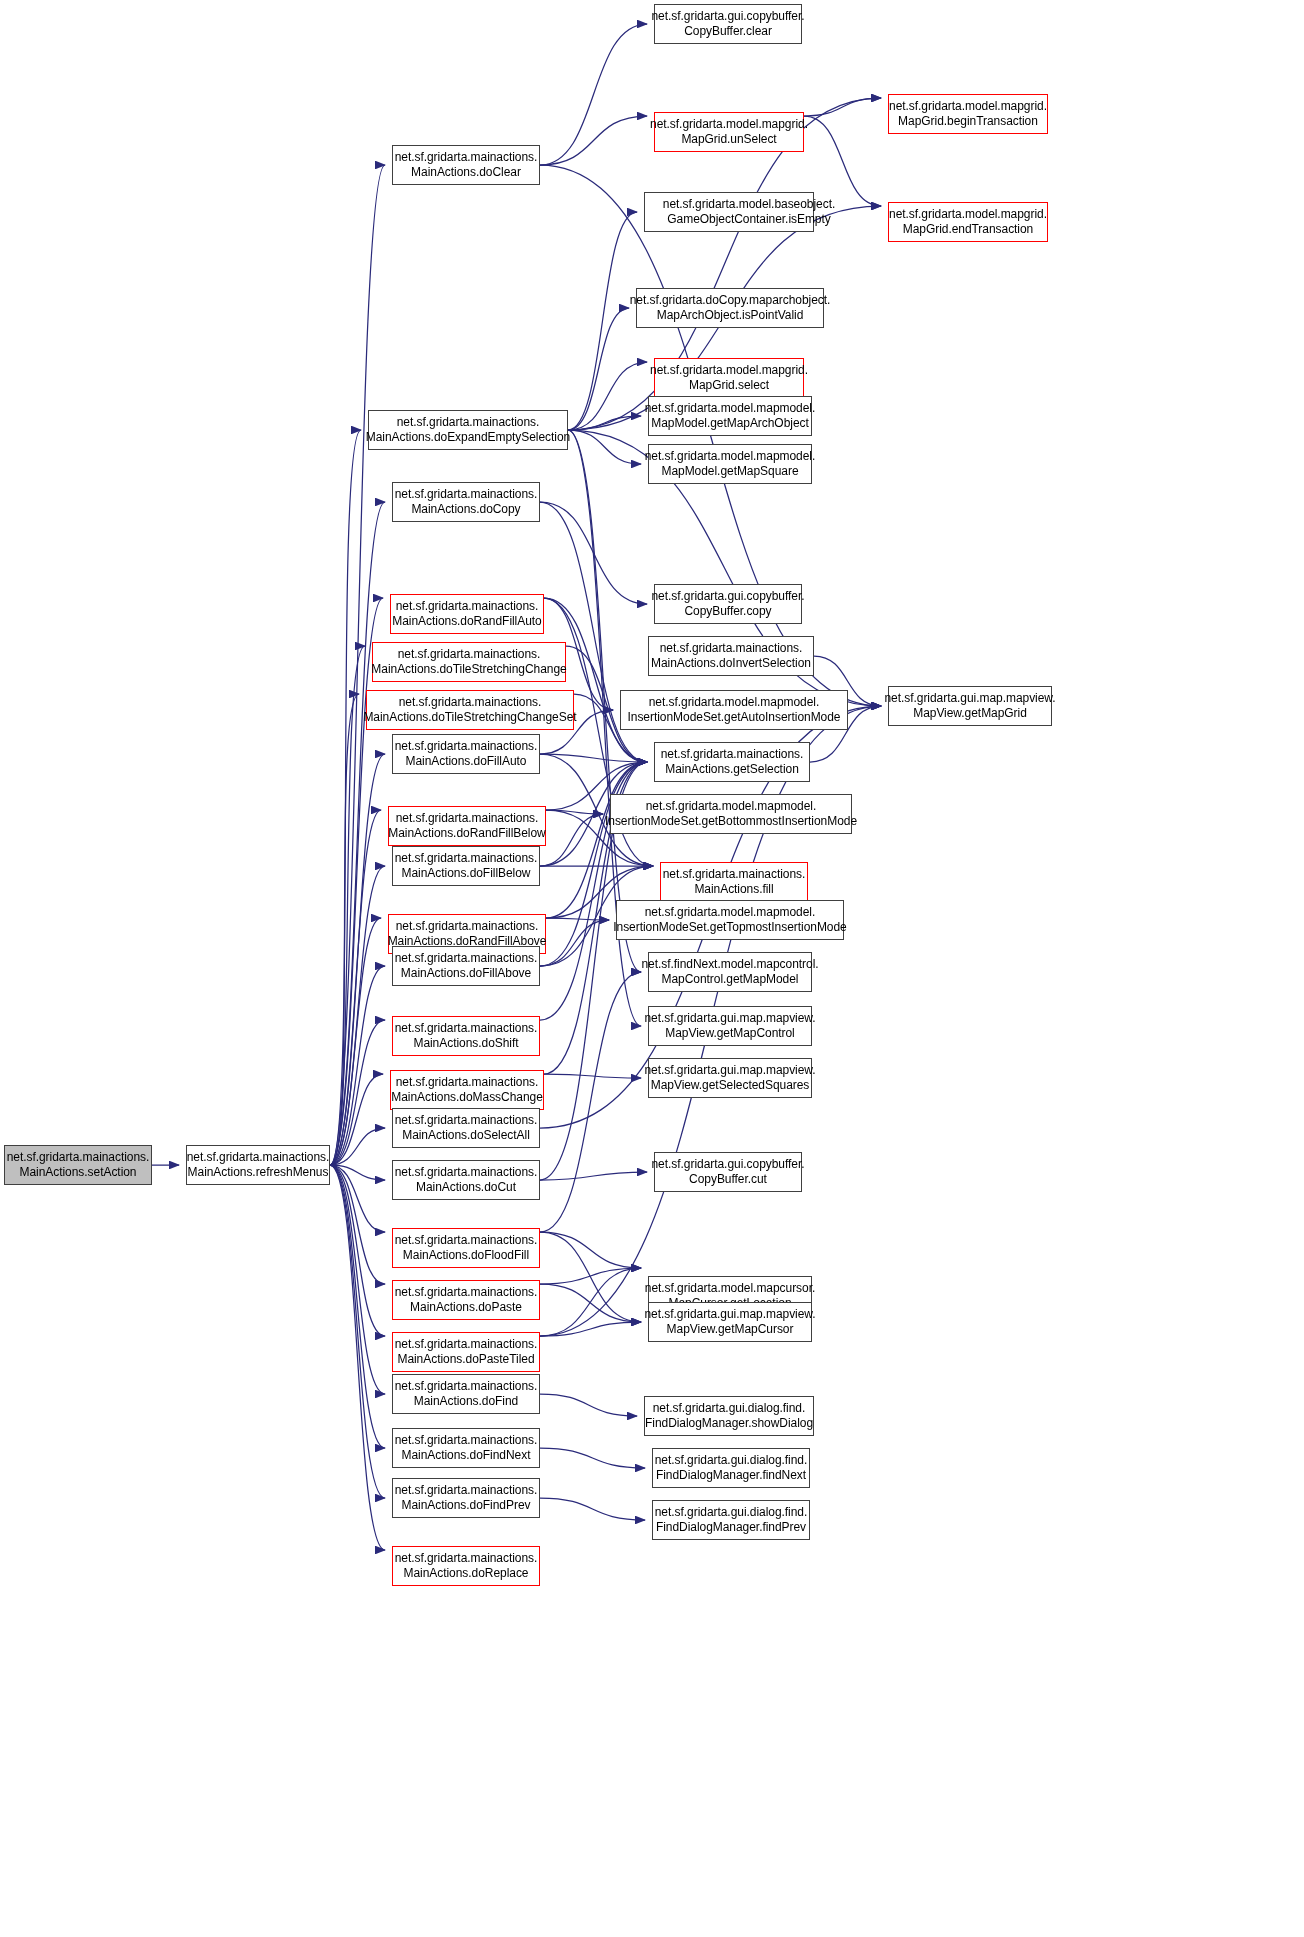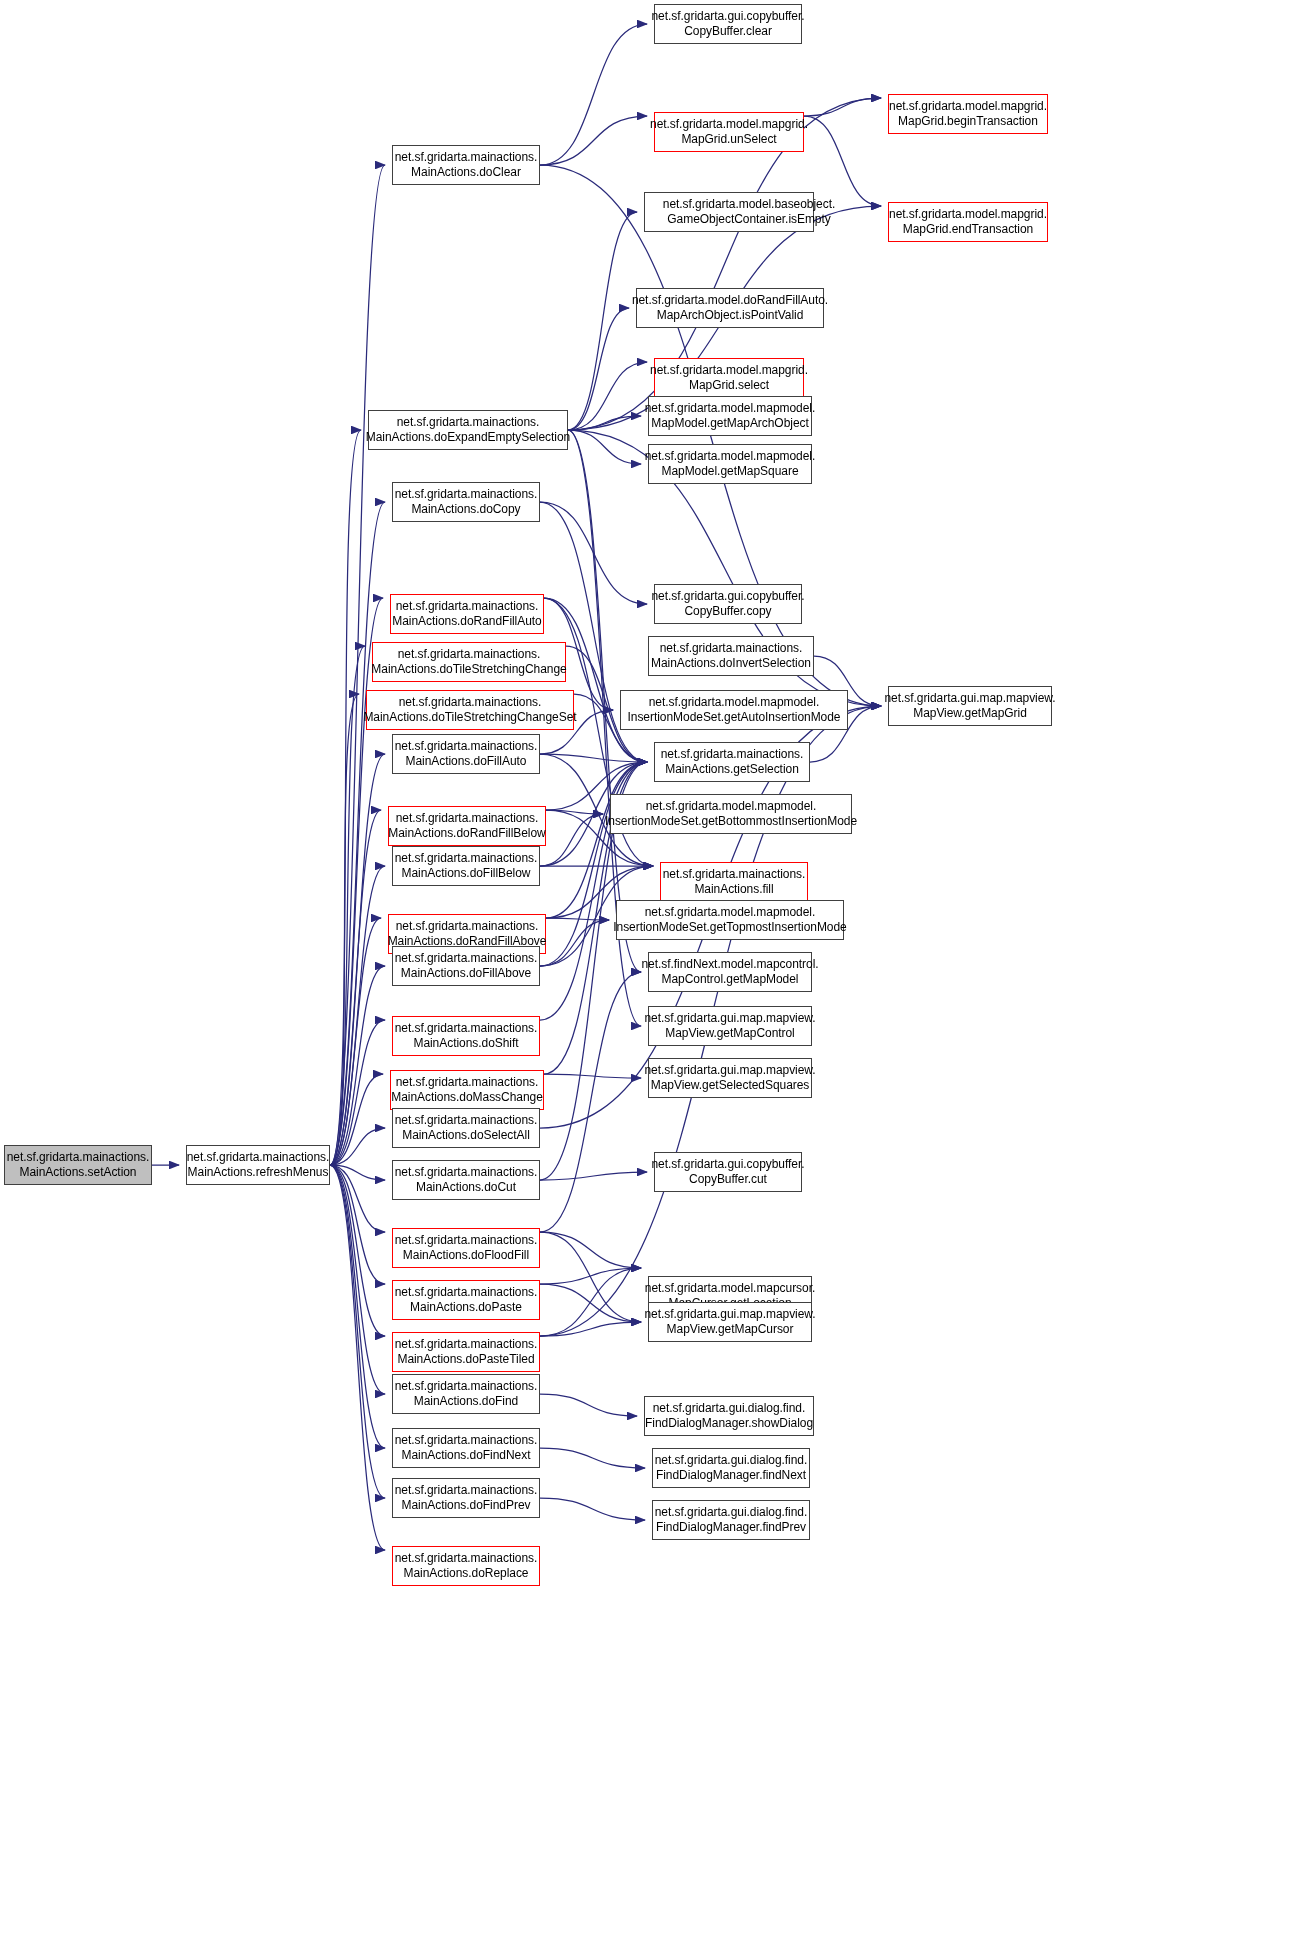--- a/index.html
+++ b/index.html
@@ -152,21 +152,21 @@
       <div class="node" style="left: 392px; top: 1478px; width: 148px; height: 40px;"><span>net.sf.gridarta.mainactions.
 MainActions.doFindPrev</span></div>
       <div class="node red" style="left: 392px; top: 1530px; width: 148px; height: 40px;"><span>net.sf.gridarta.mainactions.
 MainActions.doReplace</span></div>
       <div class="node" style="left: 654px; top: 4px; width: 148px; height: 40px;"><span>net.sf.gridarta.gui.copybuffer.
 CopyBuffer.clear</span></div>
       <div class="node red" style="left: 654px; top: 96px; width: 150px; height: 40px;"><span>net.sf.gridarta.model.mapgrid.
 MapGrid.unSelect</span></div>
       <div class="node" style="left: 644px; top: 192px; width: 170px; height: 40px; padding-left: 40px;"><span>net.sf.gridarta.model.baseobject.
 GameObjectContainer.isEmpty</span></div>
-      <div class="node" style="left: 636px; top: 288px; width: 188px; height: 40px;"><span>net.sf.gridarta.model.doRandFillAuto.
+      <div class="node" style="left: 636px; top: 288px; width: 188px; height: 40px;"><span>net.sf.gridarta.doCopy.maparchobject.
 MapArchObject.isPointValid</span></div>
       <div class="node red" style="left: 654px; top: 342px; width: 150px; height: 40px;"><span>net.sf.gridarta.model.mapgrid.
 MapGrid.select</span></div>
       <div class="node" style="left: 648px; top: 396px; width: 164px; height: 40px;"><span>net.sf.gridarta.model.mapmodel.
 MapModel.getMapArchObject</span></div>
       <div class="node" style="left: 648px; top: 444px; width: 164px; height: 40px;"><span>net.sf.gridarta.model.mapmodel.
 MapModel.getMapSquare</span></div>
       <div class="node" style="left: 654px; top: 584px; width: 148px; height: 40px;"><span>net.sf.gridarta.gui.copybuffer.
 CopyBuffer.copy</span></div>
       <div class="node" style="left: 648px; top: 636px; width: 166px; height: 40px;"><span>net.sf.gridarta.mainactions.

